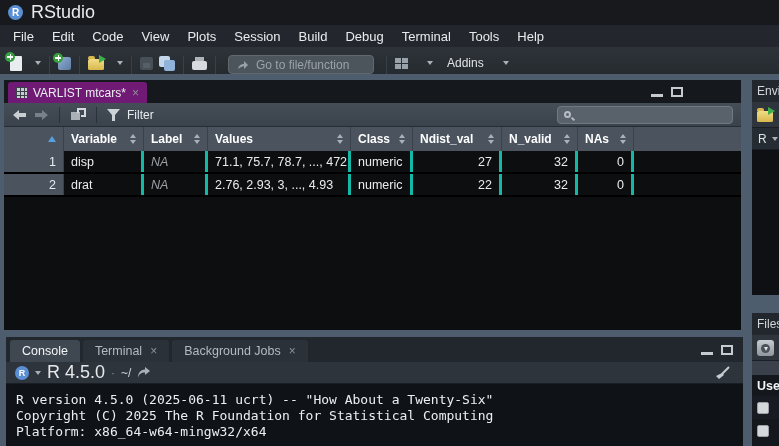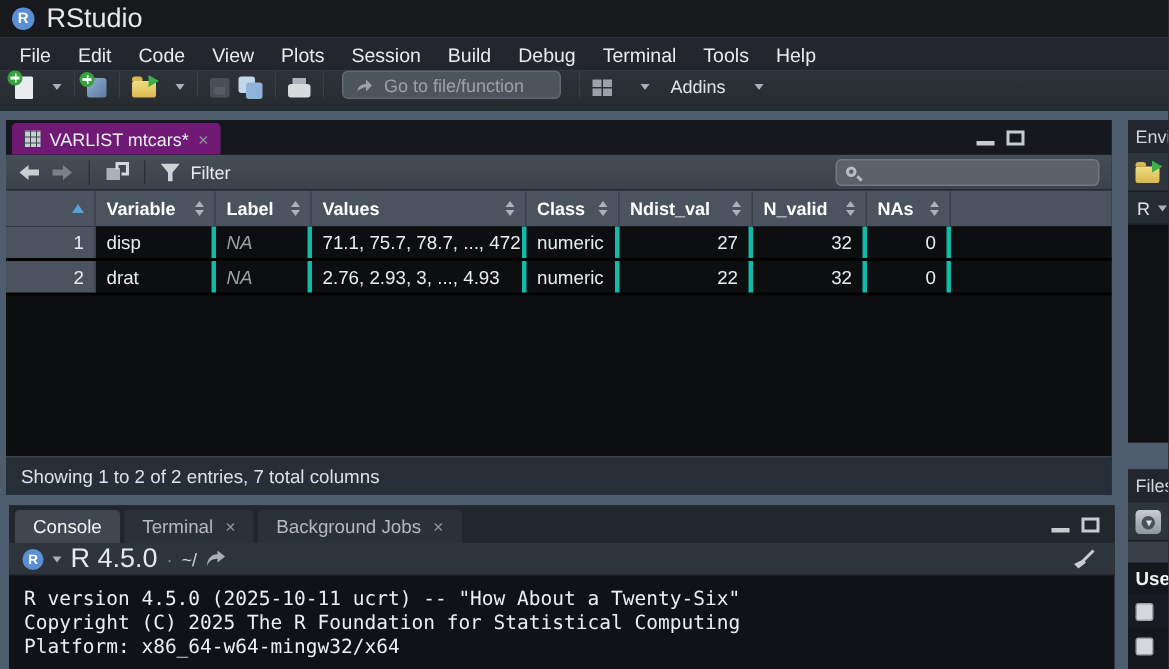--- a/index.html
+++ b/index.html
@@ -13,21 +13,21 @@
            font-size:10px; font-weight:bold; display:flex; align-items:center; justify-content:center; flex:0 0 auto; }
   .titlebar .title { color:#e8eaec; font-size:18px; }
 
   
   .menubar { position:absolute; top:25px; left:0; right:0; height:22px; background:#23272d;
              display:flex; align-items:center; padding-left:4px; }
   .menubar span { color:#e9ebed; font-size:13px; padding:0 9px; }
 
   
   .toolbar { position:absolute; top:47px; left:0; right:0; height:27px;
-             background:linear-gradient(#2e3339,#262b30); display:flex; align-items:flex-start; padding-left:7px; }
+             background:linear-gradient(#2e3339,#262b30); display:flex; align-items:flex-end; padding-left:7px; }
   .tbtn { display:flex; align-items:center; gap:13px; padding:0 3px; height:22px; }
   .tb-sep { width:1px; height:18px; background:#15181c; border-right:1px solid #3a4047; margin:0 5px; }
   .caret { width:0; height:0; border-left:3.5px solid transparent; border-right:3.5px solid transparent;
            border-top:4px solid #a9b0b7; }
   .ic-page { width:12px; height:15px; background:#e9edf0; border-radius:1px; position:relative; }
   .plusbadge { position:absolute; left:-5px; top:-4px; width:10px; height:10px; background:#36a23f;
                border-radius:50%; }
   .plusbadge::before { content:""; position:absolute; left:2px; top:4.5px; width:6px; height:1.6px; background:#fff; }
   .plusbadge::after  { content:""; position:absolute; left:4.5px; top:2px; width:1.6px; height:6px; background:#fff; }
   .ic-cube { width:13px; height:13px; background:linear-gradient(135deg,#8fb0d6,#5f7ba0); border-radius:2px; position:relative; }
@@ -331,23 +331,20 @@
     <div class="td c-var">drat</div>
     <div class="td c-label na">NA</div>
     <div class="td c-values">2.76, 2.93, 3, ..., 4.93</div>
     <div class="td c-class">numeric</div>
     <div class="td num c-ndist">22</div>
     <div class="td num c-nvalid">32</div>
     <div class="td num c-nas">0</div>
   </div>
 
   <div class="filler"></div>
-  <div class="statusbar">
-    <span>Showing 1 to 2 of 2 entries, 7 total columns</span>
-  </div>
 </div>
 
 <div class="console-pane">
   <div class="ctabs">
     <div class="ctab active">
       <span>Console</span>
     </div>
     <div class="ctab">
       <span>Terminal</span>
       <span class="xclose">×</span>
@@ -368,21 +365,21 @@
     <span class="dot">·</span>
     <span class="wd">~/</span>
     <svg width="13" height="11">
         <path d="M8 0 L13 4 L8 8 V5.5 C4 5.5 2 7.5 1 10.5 C1 5.5 4 2.5 8 2.5 Z" fill="#a9b0b6"></path>
       </svg>
     <svg width="17" height="14" style="margin-left:auto;margin-right:4px;">
       <path d="M16 1 L9 8" stroke="#c8cdd2" stroke-width="2"></path>
       <path d="M9 7 L11 9 L6 13 L3 10 Z" fill="#c8cdd2"></path>
     </svg>
   </div>
-  <div class="cout"><div>R version 4.5.0 (2025-10-11 ucrt) -- "How About a Twenty-Six"</div><div>Copyright (C) 2025 The R Foundation for Statistical Computing</div><div>Platform: x86_64-w64-mingw32/x64</div></div>
+  <div class="cout"><div>R version 4.5.0 (2025-06-11 ucrt) -- "How About a Twenty-Six"</div><div>Copyright (C) 2025 The R Foundation for Statistical Computing</div><div>Platform: x86_64-w64-mingw32/x64</div></div>
 </div>
 
 <div class="env-pane">
   <div class="rtabstrip">
     <span>Environment</span>
   </div>
   <div class="rtoolbar">
     <span class="ic-folder">
         <span class="greenarrow"></span>
       </span>

